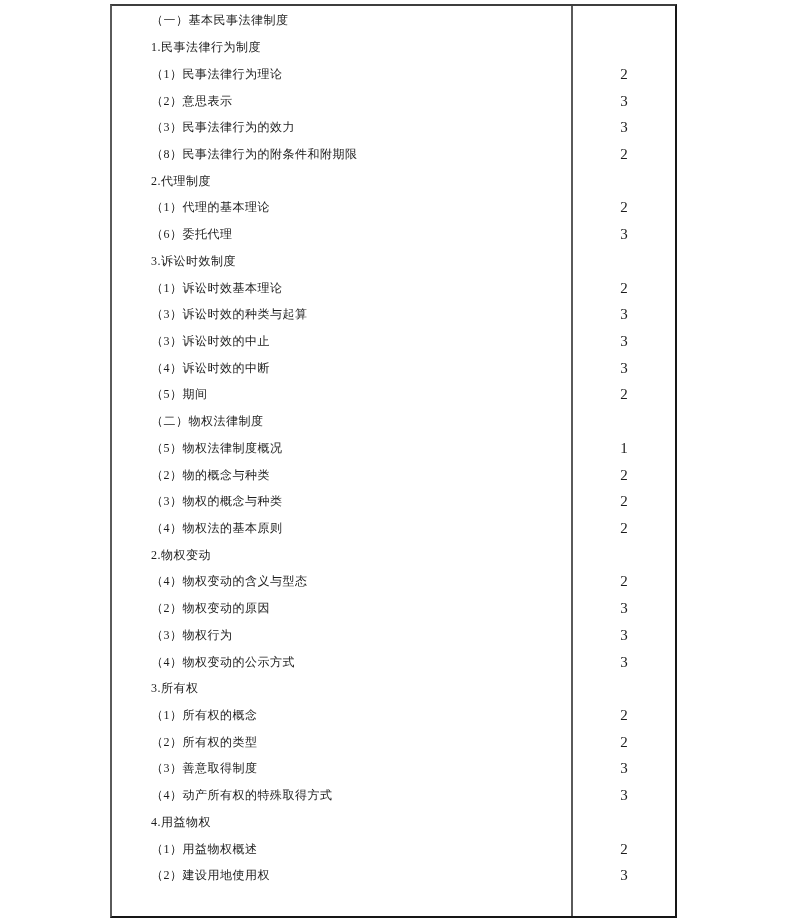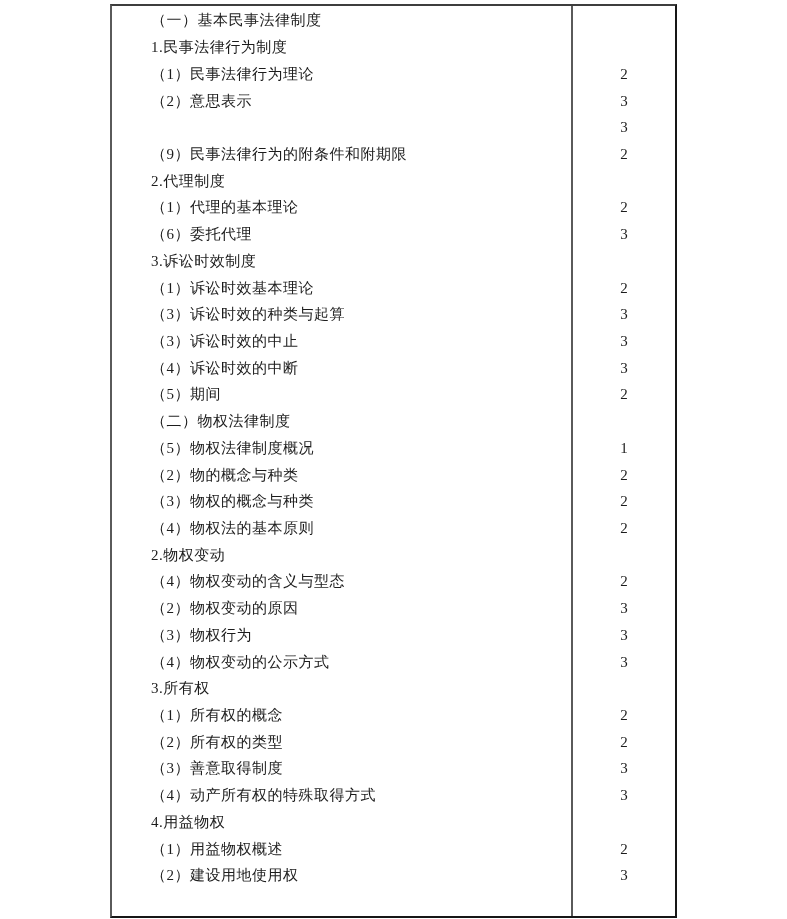--- a/index.html
+++ b/index.html
@@ -46,21 +46,21 @@
   }
   .row {
     position: relative;
     height: 26.72px;
   }
   .row-label {
     position: absolute;
     left: 39px;
     top: 50%;
     transform: translateY(-50%);
-    font-size: 15px;
+    font-size: 12px;
     letter-spacing: 0.5px;
     white-space: nowrap;
   }
   .row-value {
     position: absolute;
     left: 461px;
     width: 102px;
     top: 50%;
     transform: translateY(-50%);
     text-align: center;
@@ -84,24 +84,25 @@
         </div>
         <div class="row">
           <span class="row-label">（1）民事法律行为理论</span>
           <span class="row-value">2</span>
         </div>
         <div class="row">
           <span class="row-label">（2）意思表示</span>
           <span class="row-value">3</span>
         </div>
         <div class="row">
-          <span class="row-value">3</span>
-        </div>
-        <div class="row">
-          <span class="row-label">（9）民事法律行为的附条件和附期限</span>
+          <span class="row-label">（3）民事法律行为的效力</span>
+          <span class="row-value">3</span>
+        </div>
+        <div class="row">
+          <span class="row-label">（8）民事法律行为的附条件和附期限</span>
           <span class="row-value">2</span>
         </div>
         <div class="row">
           <span class="row-label">2.代理制度</span>
           <span class="row-value"></span>
         </div>
         <div class="row">
           <span class="row-label">（1）代理的基本理论</span>
           <span class="row-value">2</span>
         </div>

